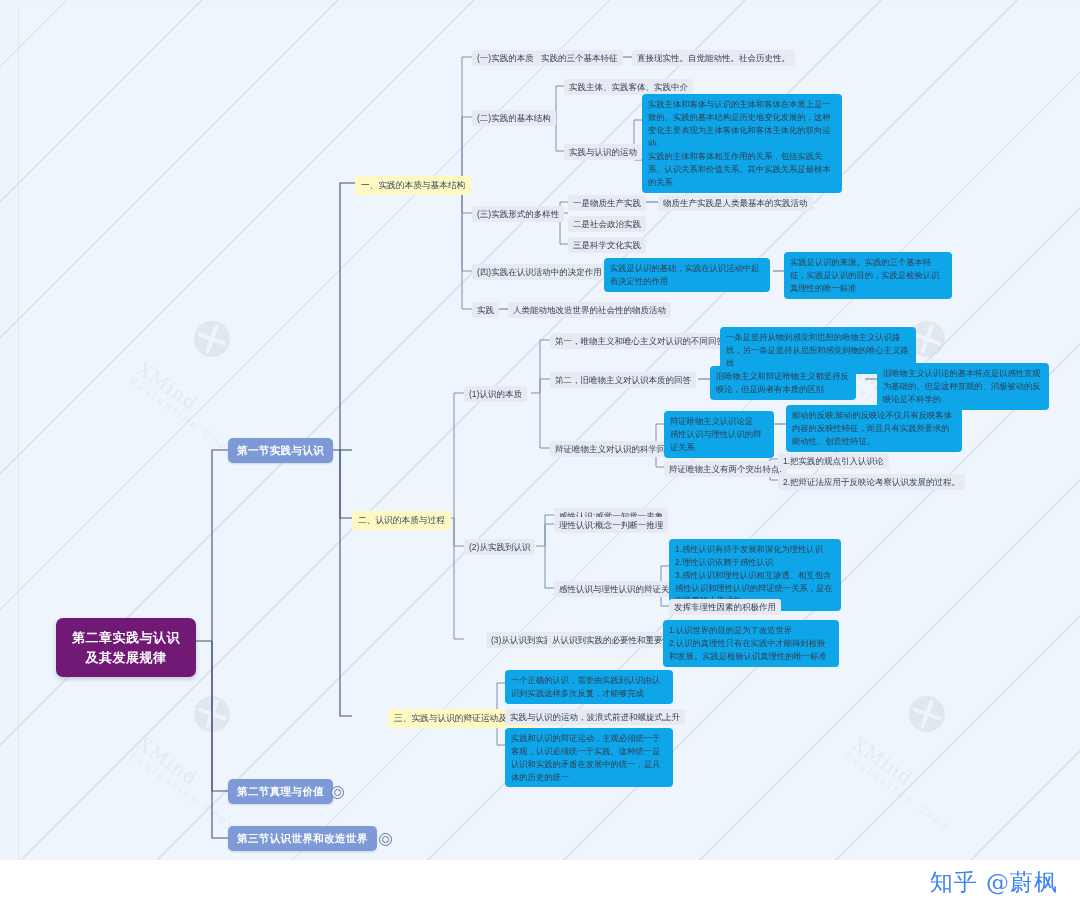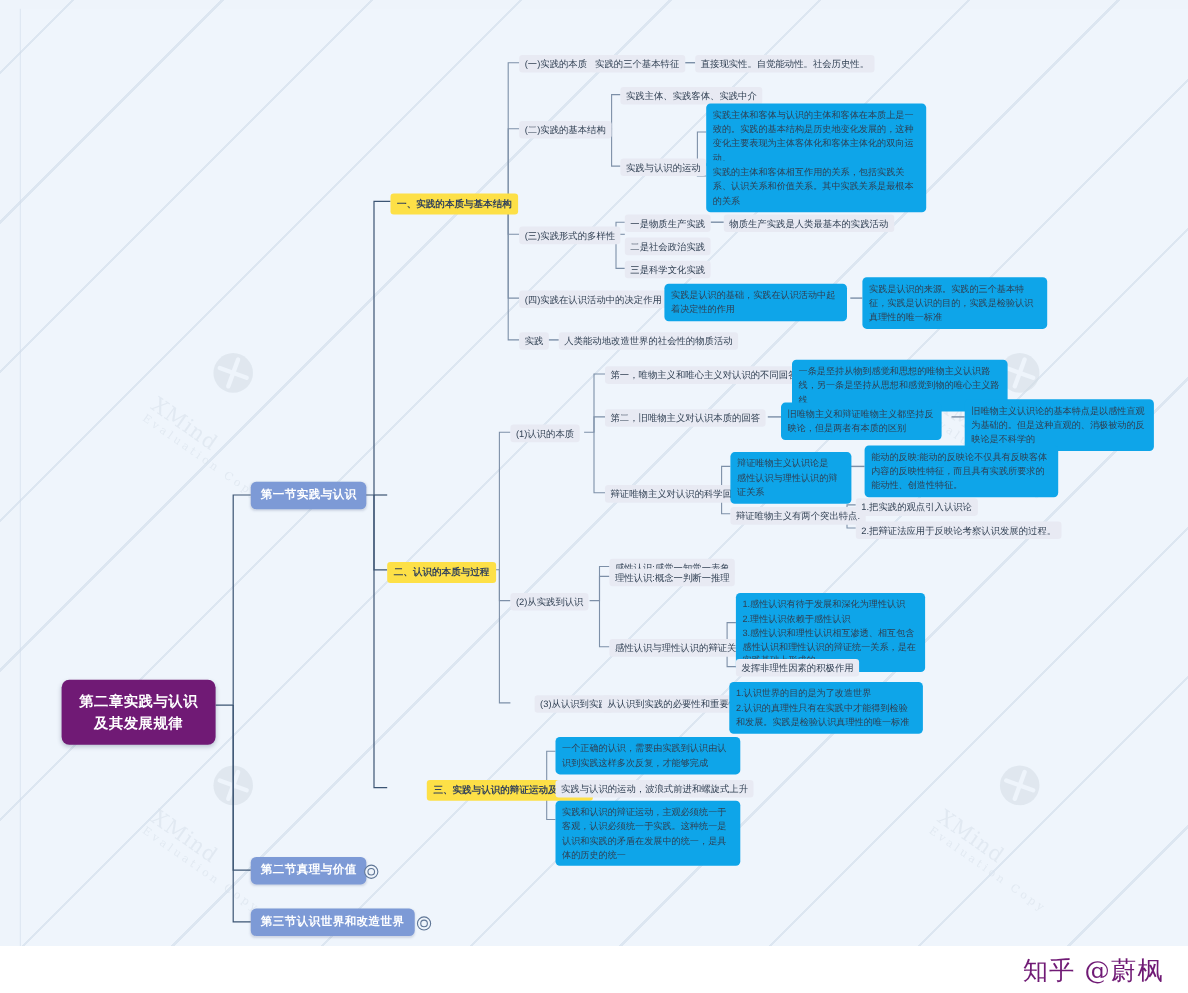--- a/index.html
+++ b/index.html
@@ -64,26 +64,25 @@
     line-height:1.45;
     white-space:pre-line;
   }
   .n-leaf{                       
     background:#e8eaf3;
     border-radius:3px;
     padding:2px 5px;
     font-size:8.5px;
   }
   .n-branch{
-    background:#fde047;
+    background:#fef9c3;
     border-radius:3px;
     padding:3px 6px;
     font-size:8.7px;
     color:#35445a;
-    font-weight:bold;
   }
   .n-section{
     background:#7d9ad6;
     color:#ffffff;
     border-radius:5px;
     padding:5px 9px;
     font-size:10.5px;
     font-weight:bold;
     letter-spacing:.4px;
     box-shadow:0 1px 2px rgba(60,80,120,.18);
@@ -116,21 +115,21 @@
     content:"";position:absolute;left:2px;top:2px;width:5px;height:5px;
     border-radius:50%;border:1px solid #5f7696;
   }
   svg#wires{position:absolute;left:0;top:0;width:1080px;height:903px;pointer-events:none;}
   #footer{
     position:absolute;left:0;bottom:0;width:1080px;height:43px;
     background:#ffffff;
   }
   #footer .brand{
     position:absolute;right:22px;top:7px;
-    font-size:23px;color:#701a75;letter-spacing:1px;
+    font-size:23px;color:#3b82f6;letter-spacing:1px;
     font-family:"DejaVu Serif",serif;
   }
 </style>
 </head>
 <body>
 
 <div id="canvas">
   <div id="frame"></div>
   <div id="hatch"></div>
 

